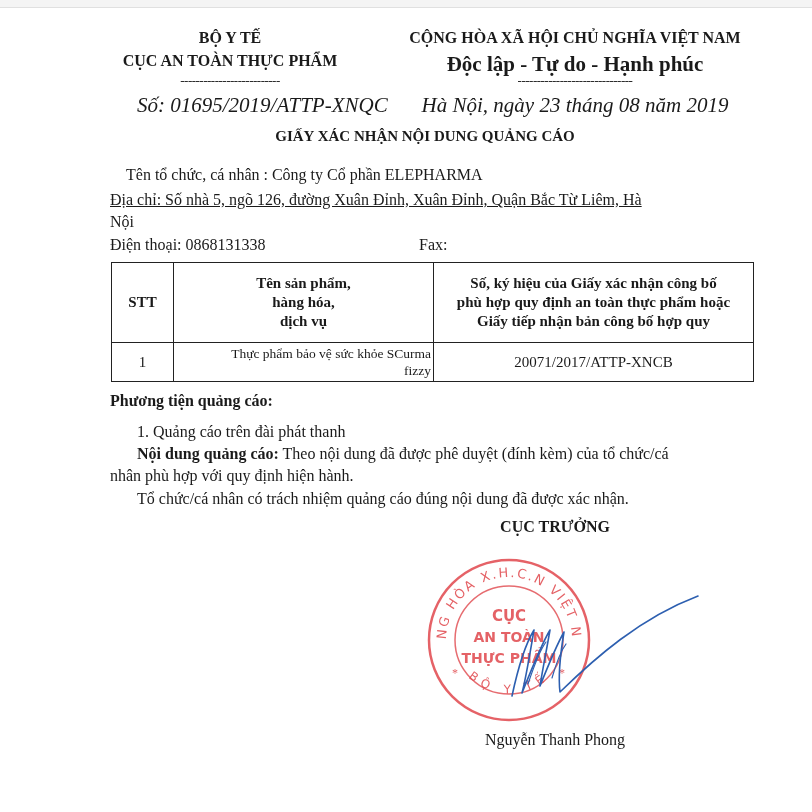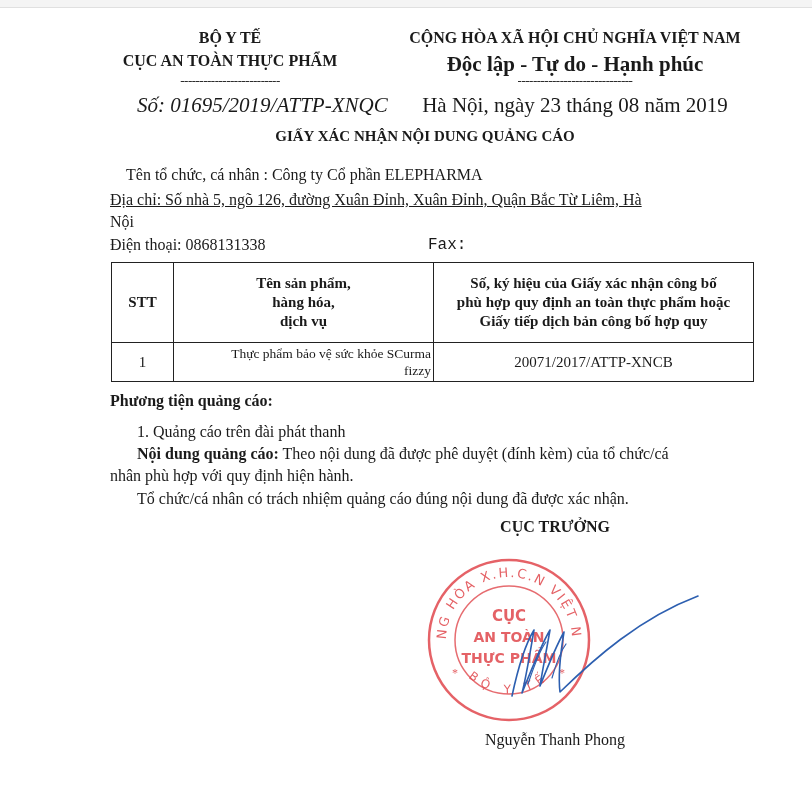--- a/index.html
+++ b/index.html
@@ -31,43 +31,43 @@
 <div class="topbar"></div>
 
 <div class="abs b f16 c" style="left:110px; top:29px; width:240px;">BỘ Y TẾ</div>
 <div class="abs b f16 c" style="left:110px; top:52px; width:240px;">CỤC AN TOÀN THỰC PHẨM</div>
 <div class="abs dash c" style="left:110px; top:76px; width:240px;">--------------------------</div>
 <div class="abs f15" style="left:137px; top:93px;font-style:italic;">Số:  01695/2019/ATTP-XNQC</div>
 
 <div class="abs b f16 c" style="left:380px; top:29px; width:390px;">CỘNG HÒA XÃ HỘI CHỦ NGHĨA VIỆT NAM</div>
 <div class="abs b f15 c" style="left:380px; top:52px; width:390px;">Độc lập - Tự do - Hạnh phúc</div>
 <div class="abs dash c" style="left:380px; top:76px; width:390px;">------------------------------</div>
-<div class="abs f15 c" style="left:380px; top:93px; width:390px; ">Hà Nội, ngày 23 tháng 08 năm 2019</div>
+<div class="abs f15 c" style="left:380px; top:93px; width:390px; font-style:italic;">Hà Nội, ngày 23 tháng 08 năm 2019</div>
 
 <div class="abs b c" style="left:100px; top:128px; width:650px; font-size:15px;">GIẤY XÁC NHẬN NỘI DUNG QUẢNG CÁO</div>
 
 <div class="abs f16" style="left:110px; top:166px;margin-left:16px;">Tên tổ chức, cá nhân : Công ty Cổ phần ELEPHARMA</div>
 <div class="abs f16" style="left:110px; top:191px;text-decoration:underline;">Địa chỉ: Số nhà 5, ngõ 126, đường Xuân Đỉnh, Xuân Đỉnh, Quận Bắc Từ Liêm, Hà</div>
 <div class="abs f16" style="left:110px; top:213px;">Nội</div>
 <div class="abs f16" style="left:110px; top:236px;">Điện thoại: 0868131338</div>
-<div class="abs f16" style="left:428px; top:236px;font-family:Liberation Mono, monospace;">Fax:</div>
+<div class="abs f16" style="left:419px; top:236px;">Fax:</div>
 
 <table class="grid">
   <tbody>
       <tr class="thead">
     <td style="width:57px;">STT</td>
     <td style="width:255px;font-family:Liberation Serif, serif;">
       <div>Tên sản phẩm,</div>
       <div>hàng hóa,</div>
       <div>dịch vụ</div>
     </td>
     <td style="white-space:nowrap;">
       <div>Số, ký hiệu của Giấy xác nhận công bố</div>
       <div>phù hợp quy định an toàn thực phẩm hoặc</div>
-      <div>Giấy tiếp dịch bản công bố hợp quy</div>
+      <div>Giấy tiếp nhận bản công bố hợp quy</div>
     </td>
   </tr>
   <tr class="trow">
     <td class="c">1</td>
     <td style="font-size:13.5px;text-align:right;">
       <div>Thực phẩm bảo vệ sức khỏe SCurma</div>
       <div>fizzy</div>
     </td>
     <td class="c">20071/2017/ATTP-XNCB</td>
   </tr>

